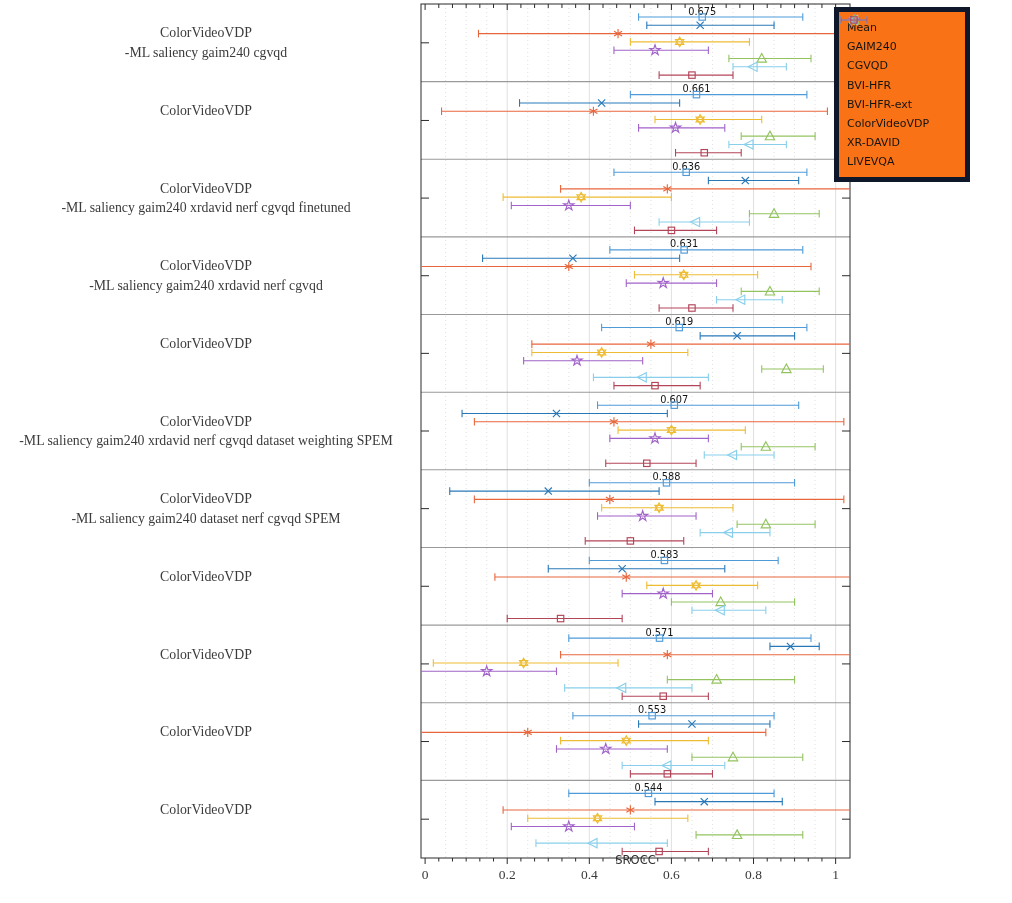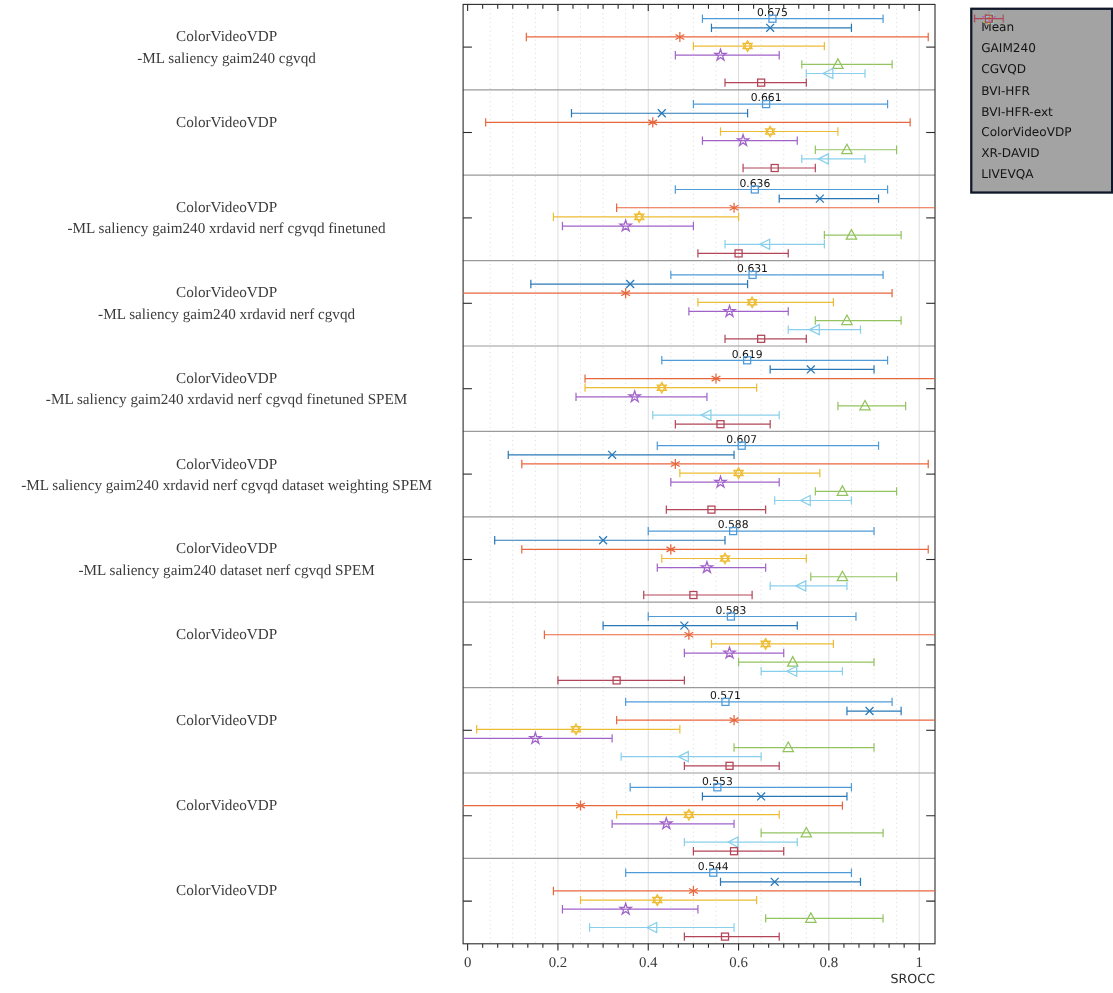--- a/index.html
+++ b/index.html
@@ -2,24 +2,24 @@
 <html><head>
 <meta charset="utf-8">
 <style>
   html,body{margin:0;padding:0;background:#fff;}
   .fig{position:relative;width:1012px;height:903px;background:#fff;overflow:hidden;
        font-family:"DejaVu Sans",sans-serif;}
   .fig svg{position:absolute;left:0;top:0;}
   .rowlabel{position:absolute;left:0;width:412px;text-align:center;
             font-family:"Liberation Serif","DejaVu Serif",serif;
             font-size:13.8px;line-height:19.4px;color:#3b3b3b;white-space:nowrap;}
-  .xlabel{position:absolute;left:421px;top:883px;width:429px;text-align:right;
+  .xlabel{position:absolute;left:421px;top:853px;width:429px;text-align:center;
           font-size:11.5px;color:#2e2e2e;}
-  .legend{position:absolute;left:882px;top:7px;width:112px;background:#a3a3a3;
-          border:2px solid #0f172a;padding:7px 6px 6px 8px;display:flex;
+  .legend{position:absolute;left:834px;top:7px;width:112px;background:#f97316;
+          border:5px solid #0f172a;padding:7px 6px 6px 8px;display:flex;
           flex-direction:column;gap:2px;}
   .legend-item{display:flex;align-items:center;gap:7px;height:17.2px;}
   .legend-item span{font-size:11px;color:#141414;white-space:nowrap;}
 </style>
 </head>
 <body>
 
 <div class="fig">
   <svg id="plot" width="1012" height="903">
       <line x1="445.63157894736844" y1="4" x2="445.63157894736844" y2="858" stroke="#dcdcdc" stroke-width="0.9" stroke-dasharray="1 3"></line>
@@ -510,21 +510,20 @@
       <div class="rowlabel" style="top:178.7px">
         <div>ColorVideoVDP</div>
         <div>-ML saliency gaim240 xrdavid nerf cgvqd finetuned</div>
       </div>
       <div class="rowlabel" style="top:256.3px">
         <div>ColorVideoVDP</div>
         <div>-ML saliency gaim240 xrdavid nerf cgvqd</div>
       </div>
       <div class="rowlabel" style="top:334.0px">
         <div>ColorVideoVDP</div>
-        <div>-ML saliency gaim240 xrdavid nerf cgvqd finetuned SPEM</div>
       </div>
       <div class="rowlabel" style="top:411.6px">
         <div>ColorVideoVDP</div>
         <div>-ML saliency gaim240 xrdavid nerf cgvqd dataset weighting SPEM</div>
       </div>
       <div class="rowlabel" style="top:489.2px">
         <div>ColorVideoVDP</div>
         <div>-ML saliency gaim240 dataset nerf cgvqd SPEM</div>
       </div>
       <div class="rowlabel" style="top:566.9px">

